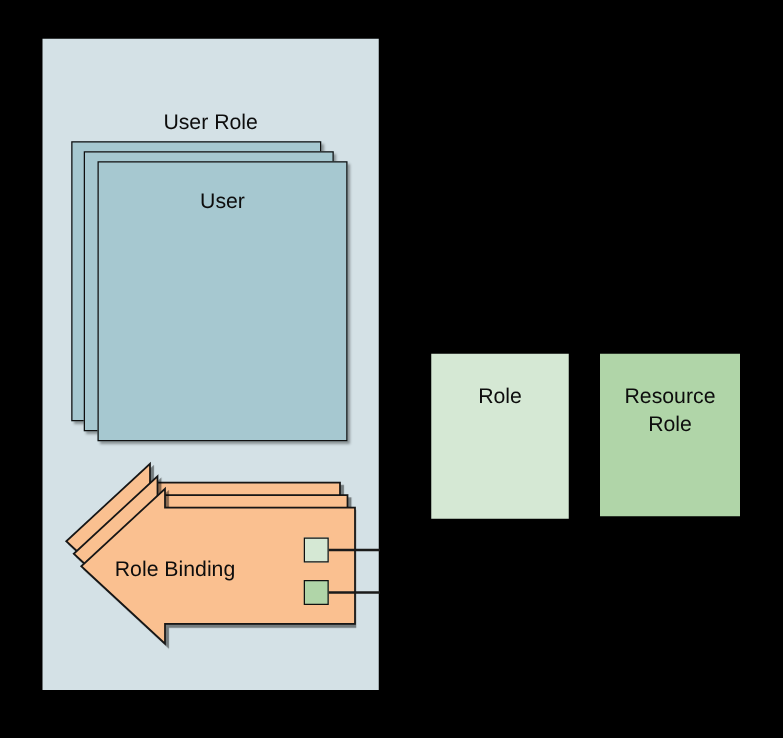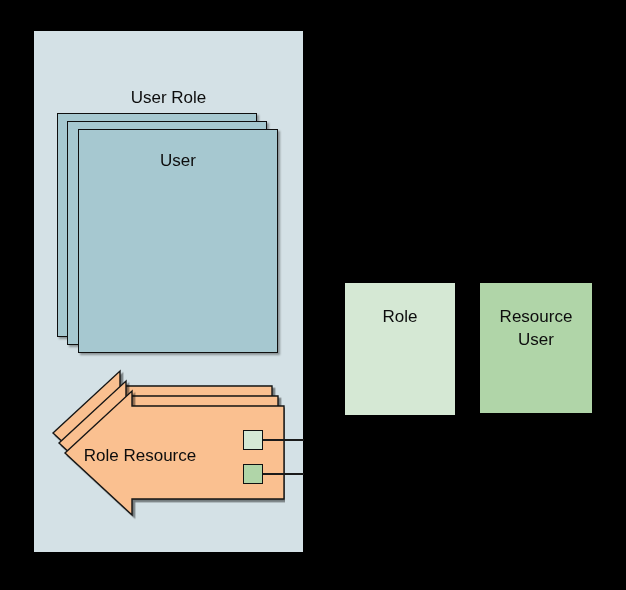--- a/index.html
+++ b/index.html
@@ -168,30 +168,30 @@
       <g filter="url(#dshadow)">
         <path d="M 81,19 L 81,34 L 233,34 L 233,127 L 81,127 L 81,143 L 14,81 Z" fill="#fac090" stroke="#151515" stroke-width="1.4" stroke-linejoin="miter"></path>
       </g>
 
       <g filter="url(#dshadow)">
         <path d="M 87,29 L 87,44 L 239,44 L 239,137 L 87,137 L 87,153 L 20,91 Z" fill="#fac090" stroke="#151515" stroke-width="1.4" stroke-linejoin="miter"></path>
       </g>
     </svg>
   </div>
 
-  <div class="rolebinding-label">Role Resource</div>
+  <div class="rolebinding-label">Role Binding</div>
 
   <div class="swatch swatch-role" style="background: rgb(213, 232, 212);"></div>
   <div class="connector connector-role"></div>
 
   <div class="swatch swatch-resource" style="background: rgb(176, 213, 168);"></div>
   <div class="connector connector-resource"></div>
 
   <div class="plain-box box-role">
     <div class="box-text">Role</div>
   </div>
 
   <div class="plain-box box-resource">
     <div class="box-text">Resource
-User</div>
+Role</div>
   </div>
 
 </div>
 
 </body></html>

